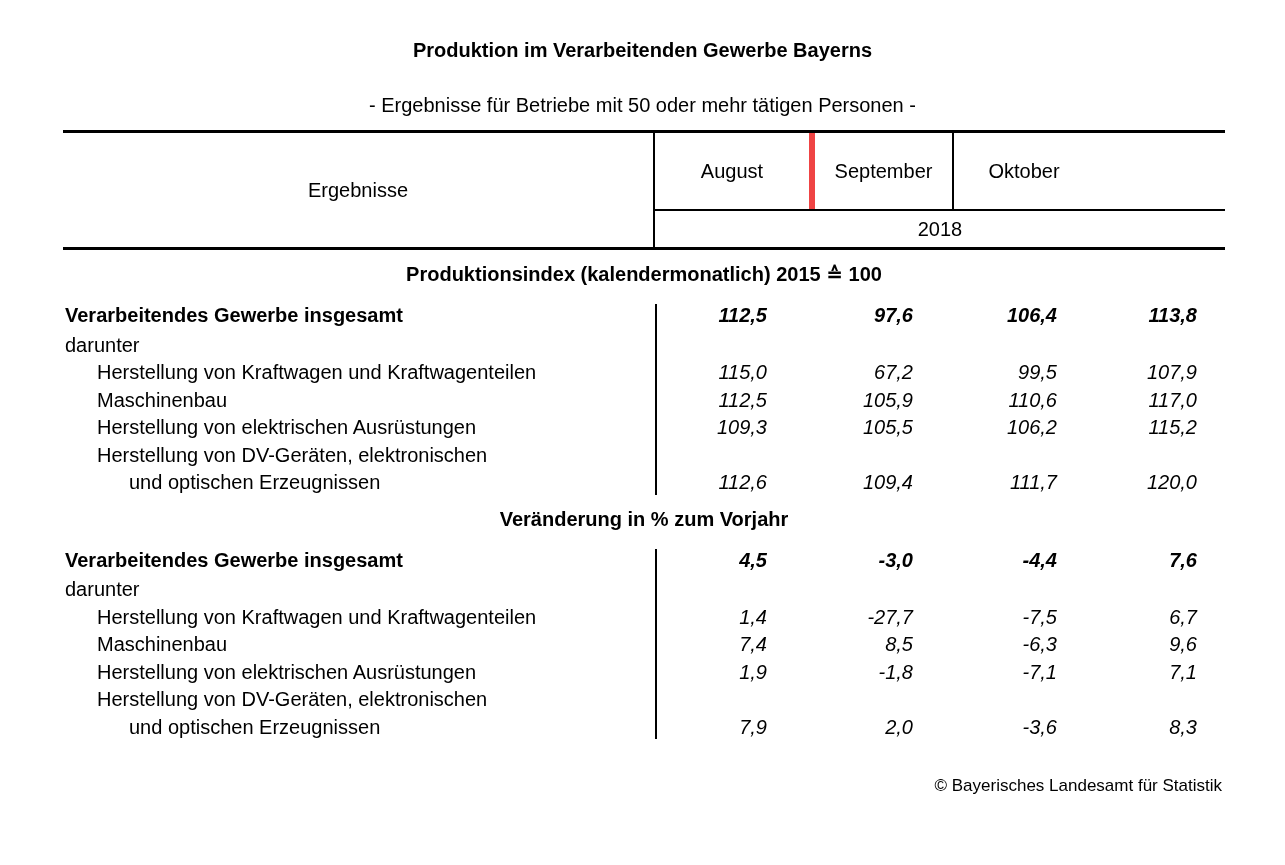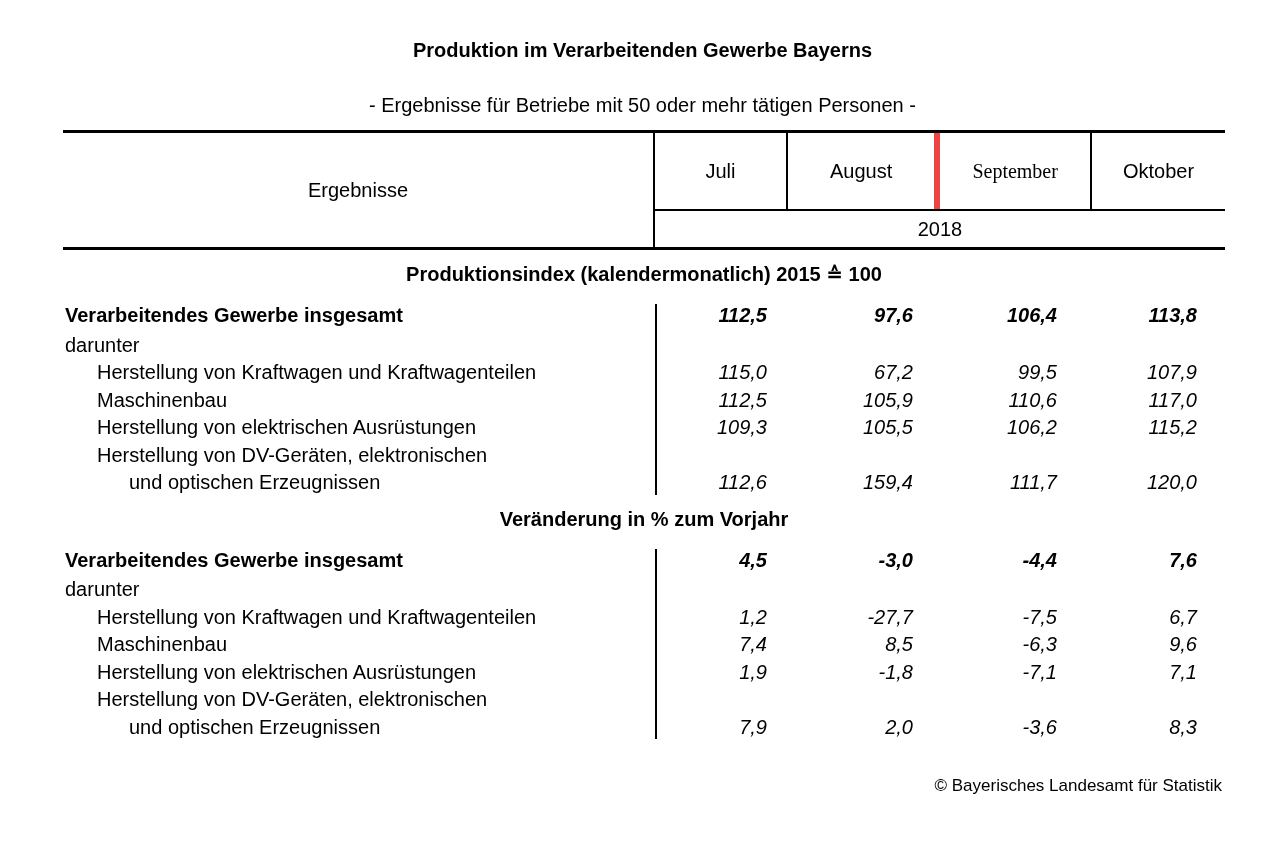--- a/index.html
+++ b/index.html
@@ -58,21 +58,21 @@
     border-bottom: 2px solid #000;
   }
   .month-cell {
     display: flex;
     align-items: center;
     justify-content: center;
     font-size: 20px;
   }
   .month-cell.c1 { width: 140px; border-right: 2px solid #000; }
   .month-cell.c2 { width: 160px; border-right: 6px solid #ef4444; }
-  .month-cell.c3 { width: 160px; border-right: 2px solid #000; font-family: Liberation Serif, serif; }
+  .month-cell.c3 { width: 139px; border-right: 2px solid #000; }
   .month-cell.c4 { width: 140px; }
   .year-row {
     flex: 1;
     display: flex;
     align-items: center;
     justify-content: center;
     font-size: 20px;
   }
   
   .section-heading {
@@ -135,21 +135,20 @@
 
   <div class="doc-title">Produktion im Verarbeitenden Gewerbe Bayerns</div>
   <div class="doc-subtitle">- Ergebnisse für Betriebe mit 50 oder mehr tätigen Personen -</div>
 
   <div class="table">
 
     <div class="thead">
       <div class="bez-cell">Ergebnisse</div>
       <div class="months-wrap">
         <div class="months-row">
-          <div class="month-cell c1">Juli</div>
           <div class="month-cell c2">August</div>
           <div class="month-cell c3">September</div>
           <div class="month-cell c4">Oktober</div>
         </div>
         <div class="year-row">2018</div>
       </div>
     </div>
 
     <div class="section-heading">Produktionsindex (kalendermonatlich) 2015 ≙ 100</div>
 
@@ -191,21 +190,21 @@
         <div class="val c3">106,2</div>
         <div class="val c4">115,2</div>
       </div>
 
       <div class="row">
         <div class="label ind1">Herstellung von DV-Geräten, elektronischen</div>
       </div>
       <div class="row">
         <div class="label ind2">und optischen Erzeugnissen</div>
         <div class="val c1">112,6</div>
-        <div class="val c2">159,4</div>
+        <div class="val c2">109,4</div>
         <div class="val c3">111,7</div>
         <div class="val c4">120,0</div>
       </div>
     </div>
 
     <div class="section-heading second">Veränderung in % zum Vorjahr</div>
 
     <div class="section-body">
       <div class="vline"></div>
 
@@ -216,21 +215,21 @@
         <div class="val c3">-4,4</div>
         <div class="val c4">7,6</div>
       </div>
 
       <div class="row gap">
         <div class="label">darunter</div>
       </div>
 
       <div class="row">
         <div class="label ind1">Herstellung von Kraftwagen und Kraftwagenteilen</div>
-        <div class="val c1">1,2</div>
+        <div class="val c1">1,4</div>
         <div class="val c2">-27,7</div>
         <div class="val c3">-7,5</div>
         <div class="val c4">6,7</div>
       </div>
 
       <div class="row">
         <div class="label ind1">Maschinenbau</div>
         <div class="val c1">7,4</div>
         <div class="val c2">8,5</div>
         <div class="val c3">-6,3</div>

